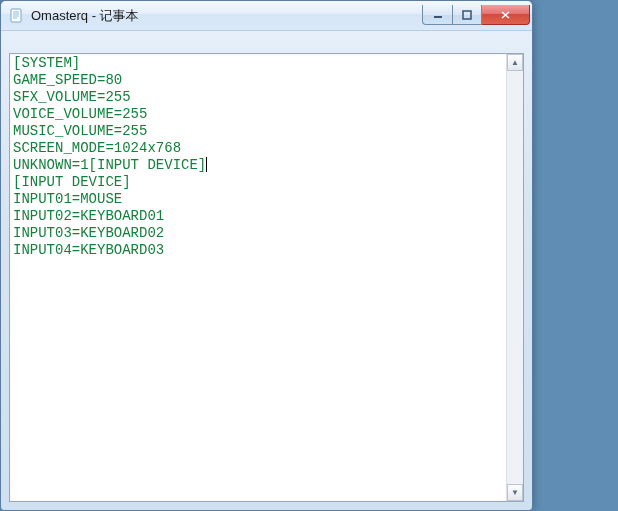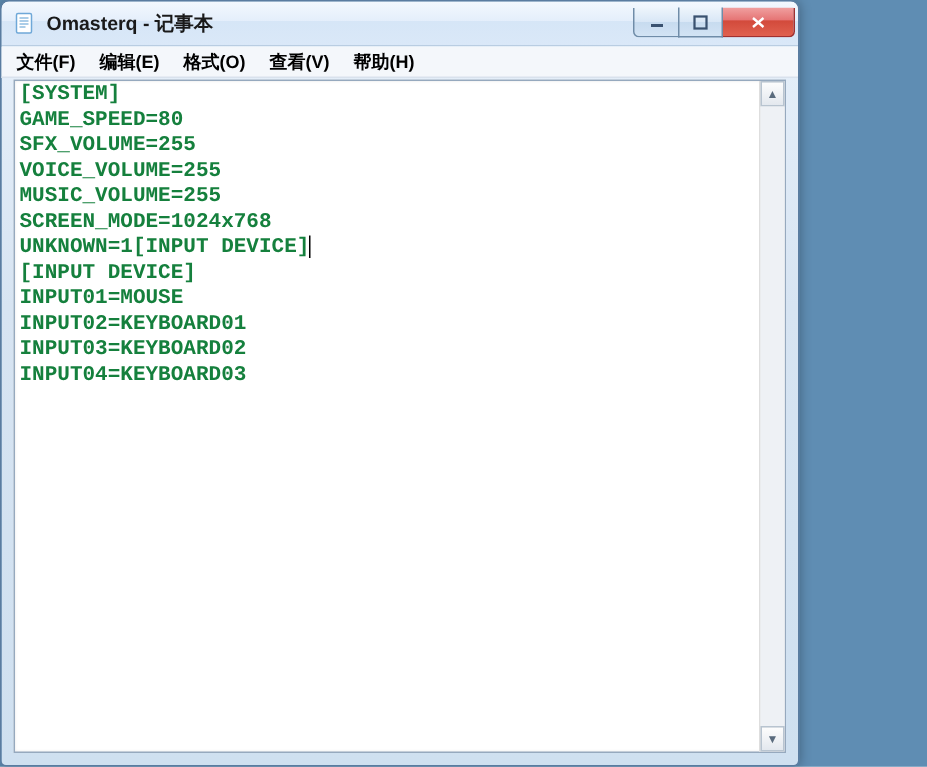--- a/index.html
+++ b/index.html
@@ -11,21 +11,20 @@
     overflow: hidden;
   }
   .window {
     position: absolute;
     left: 0; top: 0;
     width: 533px; height: 511px;
     background: linear-gradient(to bottom, #e8f1fb 0%, #d7e4f2 40%, #cfe0f0 100%);
     border: 1px solid #5a7ca0;
     border-radius: 6px 6px 4px 4px;
     box-shadow: 0 0 8px rgba(0,0,0,0.3);
-    font-weight: bold;
   }
   .titlebar {
     height: 30px;
     display: flex;
     align-items: center;
     padding: 0 2px 0 8px;
     background: linear-gradient(to bottom, #f3f8fe 0%, #e4eefb 45%, #d6e6f7 46%, #dae8f8 100%);
     border-radius: 5px 5px 0 0;
     border-bottom: 1px solid #b9cde2;
   }
@@ -169,27 +168,20 @@
           </svg>
       </div>
       <div class="win-btn close">
         <svg width="11" height="10" viewBox="0 0 11 10">
             <path d="M2 2 L9 8 M9 2 L2 8" stroke="#fff" stroke-width="1.6"></path>
           </svg>
       </div>
     </div>
   </div>
 
-  <div class="menubar">
-    <span class="menu-item">文件(F)</span>
-    <span class="menu-item">编辑(E)</span>
-    <span class="menu-item">格式(O)</span>
-    <span class="menu-item">查看(V)</span>
-    <span class="menu-item">帮助(H)</span>
-  </div>
 
   <div class="client-frame">
     <div class="editor-area" id="editor">[SYSTEM]
 GAME_SPEED=80
 SFX_VOLUME=255
 VOICE_VOLUME=255
 MUSIC_VOLUME=255
 SCREEN_MODE=1024x768
 UNKNOWN=1[INPUT DEVICE]<span class="caret"></span>
 [INPUT DEVICE]

